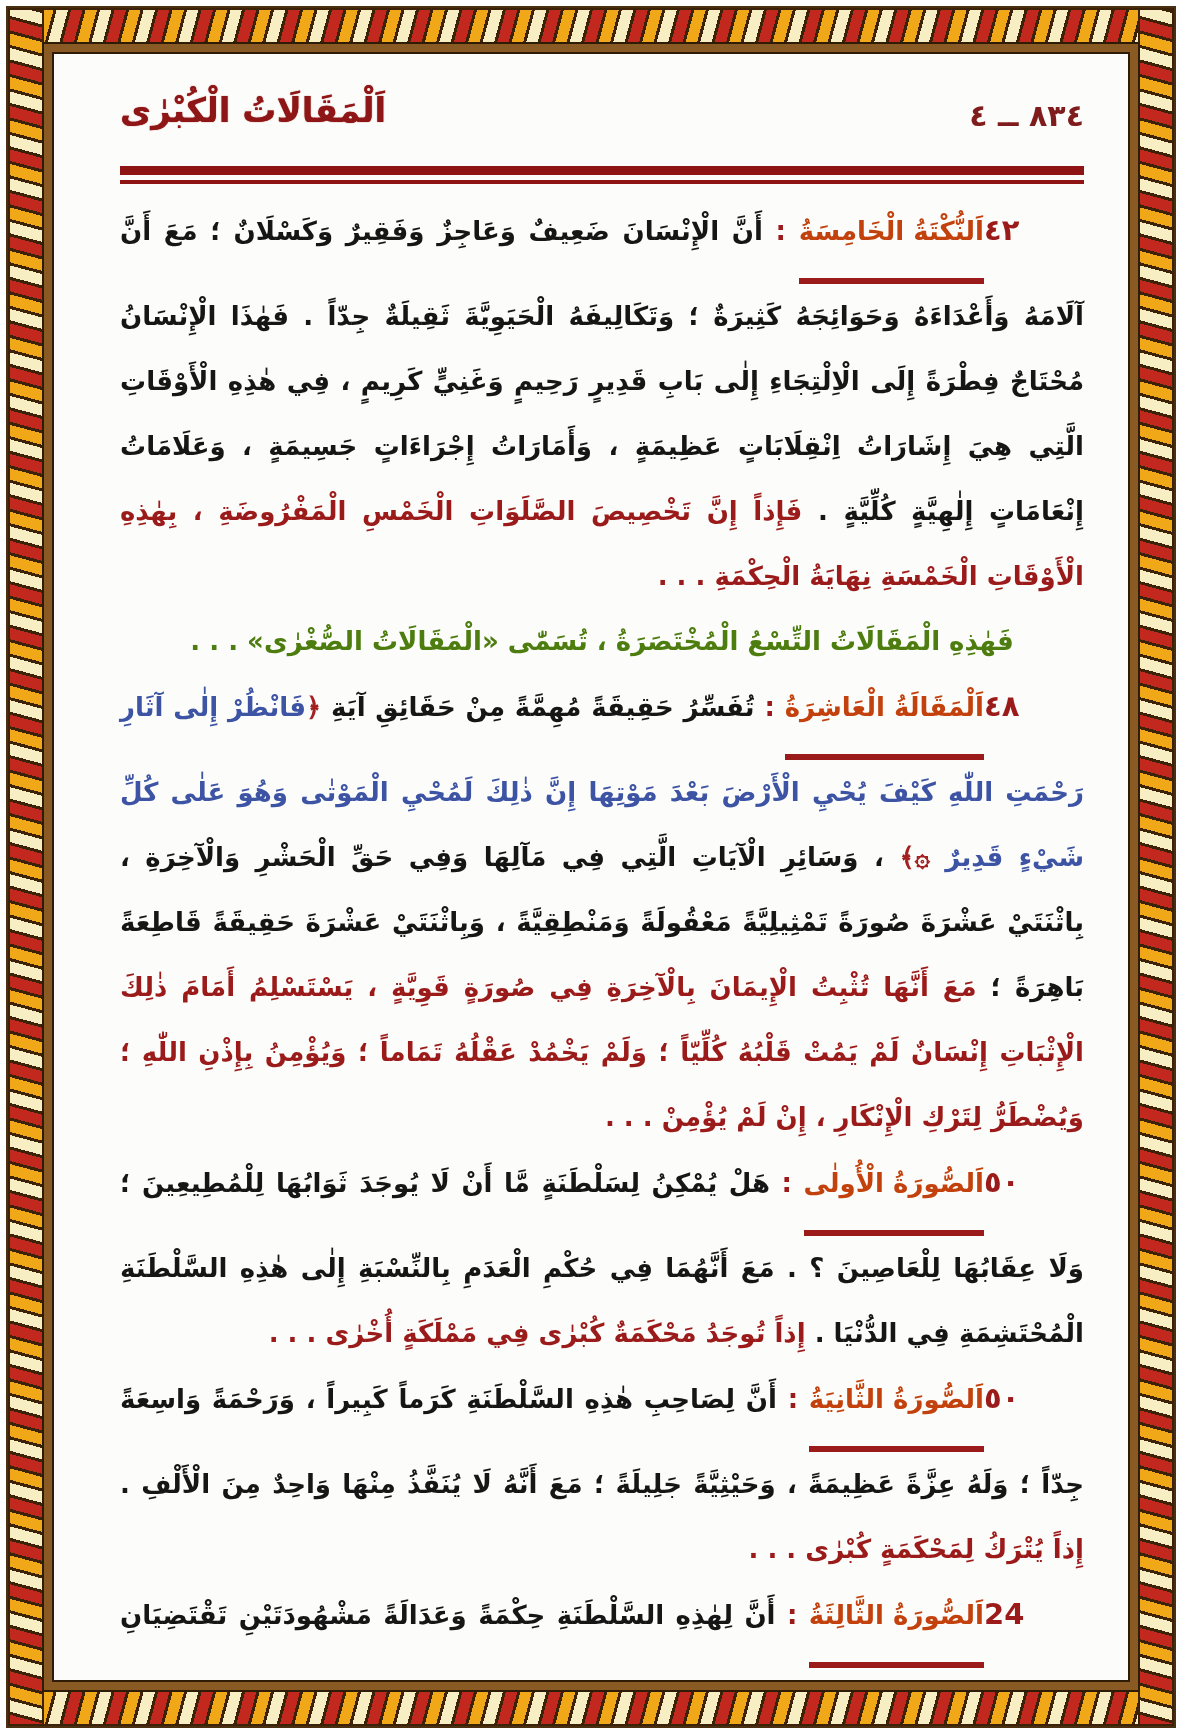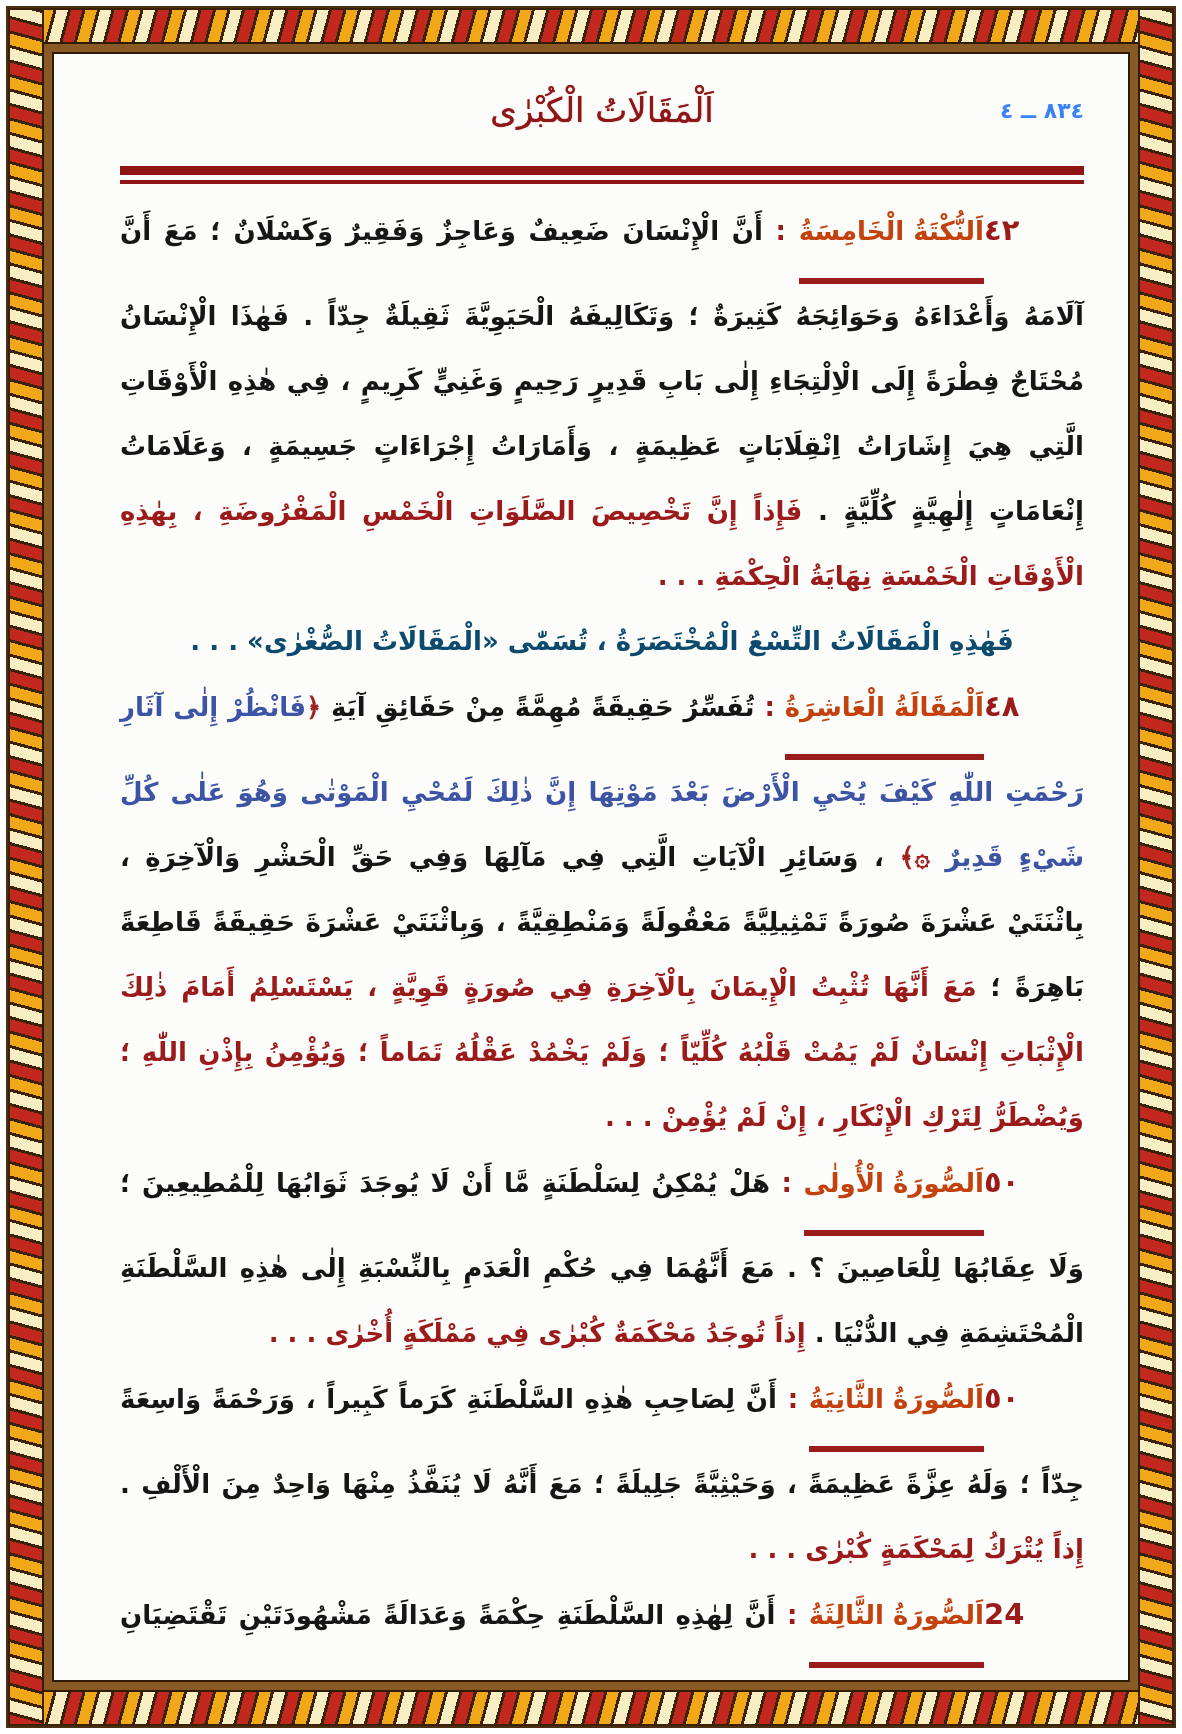--- a/index.html
+++ b/index.html
@@ -40,42 +40,42 @@
   
   .content{
     position:absolute; inset:54px 60px 54px 60px;
     padding:10px 38px 0 60px;
     direction:rtl;
     overflow:hidden;
   }
   .header{position:relative;height:96px;}
   .page-number{
     position:absolute; top:34px; right:0;
-    font-size:22px; font-weight:700; color:#3b82f6;
+    font-size:30px; font-weight:700; color:#7f1d1d;
   }
   .doc-title{
     position:absolute; top:26px; right:0; left:0;
-    text-align:center;
-    font-size:34px; font-weight:400; color:#8f1616;
+    text-align:left;
+    font-size:34px; font-weight:700; color:#8f1616;
     text-shadow:0 0 1px #8f1616;
   }
   .double-rule{margin:6px 0 14px 0;}
   .double-rule .bar1{height:9px;background:#8f1414;}
   .double-rule .bar2{height:4px;background:#8f1414;margin-top:5px;}
   .body-text{
     font-size:26px; line-height:65px; font-weight:700;
     color:#161616;
     text-align:justify;
     text-justify:inter-word;
   }
   .block{margin:0;}
   .center-line{text-align:center;}
   .c-black{color:#161616;}
   .c-red{color:#9b1b1b;}
-  .c-maroon{color:#0c4a6e;text-align:center;}
+  .c-maroon{color:#4d7c0f;text-align:center;}
   .c-blue{color:#3d54a5;}
   .item-num{
     display:inline-block; width:100px; text-align:left;
     color:#9b1b1b; font-weight:700; font-size:29px;
   }
   .item-heading{
     color:#c2410c; font-weight:700;
     display:inline-block;
     padding-bottom:14px;
     border-bottom:6px solid #9b1b1b;

